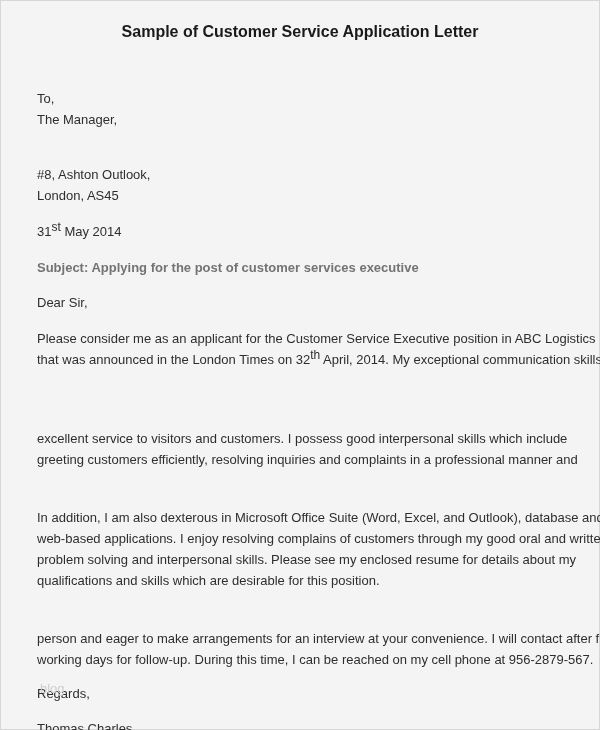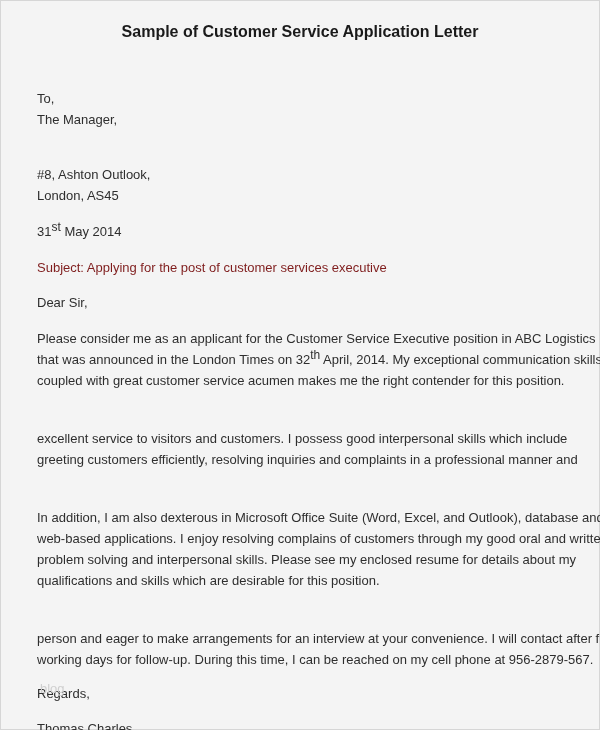--- a/index.html
+++ b/index.html
@@ -17,21 +17,21 @@
       box-sizing: content-box;
     }
     .title {
       position: absolute; left: 0; right: 0; top: 22px;
       text-align: center; font-weight: bold; font-size: 16px; color: #1a1a1a;
     }
     .t {
       position: absolute; left: 36px; font-size: 13px; line-height: 20.5px;
       white-space: nowrap; color: #2e2e2e; margin-top: 28px;
     }
-    .bold { font-weight: normal; color: #7f1d1d; }
+    .bold { font-weight: bold; color: #737373; }
     sup { font-size: 12px; line-height: 0; vertical-align: super; }
     .watermark { position: absolute; left: 39px; top: 680px; font-size: 13px; color: #cfcfcf; }
   </style>
 </head>
 <body>
 
 <div class="page">
   <div class="title">Sample of Customer Service Application Letter</div>
 
   <div class="t" style="top:60px">To,</div>
@@ -40,21 +40,20 @@
   <div class="t" style="top:157px">London, AS45</div>
 
   <div class="t" style="top:193px"><span>31</span><sup>st</sup><span> May 2014</span></div>
 
   <div class="t bold" style="top:229px">Subject: Applying for the post of customer services executive</div>
 
   <div class="t" style="top:264px">Dear Sir,</div>
 
   <div class="t" style="top:300px">Please consider me as an applicant  for the Customer Service Executive position in ABC Logistics</div>
   <div class="t" style="top:321px"><span>that was announced in the London Times on 32</span><sup>th</sup><span> April, 2014.  My exceptional communication skills</span></div>
-  <div class="t" style="top:342px">coupled with great customer service acumen makes  me the right contender for this position.</div>
 
   <div class="t" style="top:421px">greeting customers efficiently, resolving inquiries and complaints in a professional manner and</div>
   <div class="t" style="top:400px">excellent service to visitors and customers. I possess good interpersonal skills which include</div>
 
   <div class="t" style="top:479px">In addition, I am  also  dexterous in Microsoft Office Suite (Word, Excel, and Outlook), database and</div>
   <div class="t" style="top:500px">web-based applications. I enjoy resolving complains of customers through my good oral and written</div>
   <div class="t" style="top:521px">problem solving and interpersonal skills. Please see my enclosed resume for details about my</div>
   <div class="t" style="top:542px">qualifications and skills which are desirable for this position.</div>
 
   <div class="t" style="top:600px">person and eager to make  arrangements for an interview at your convenience. I will contact after five</div>

